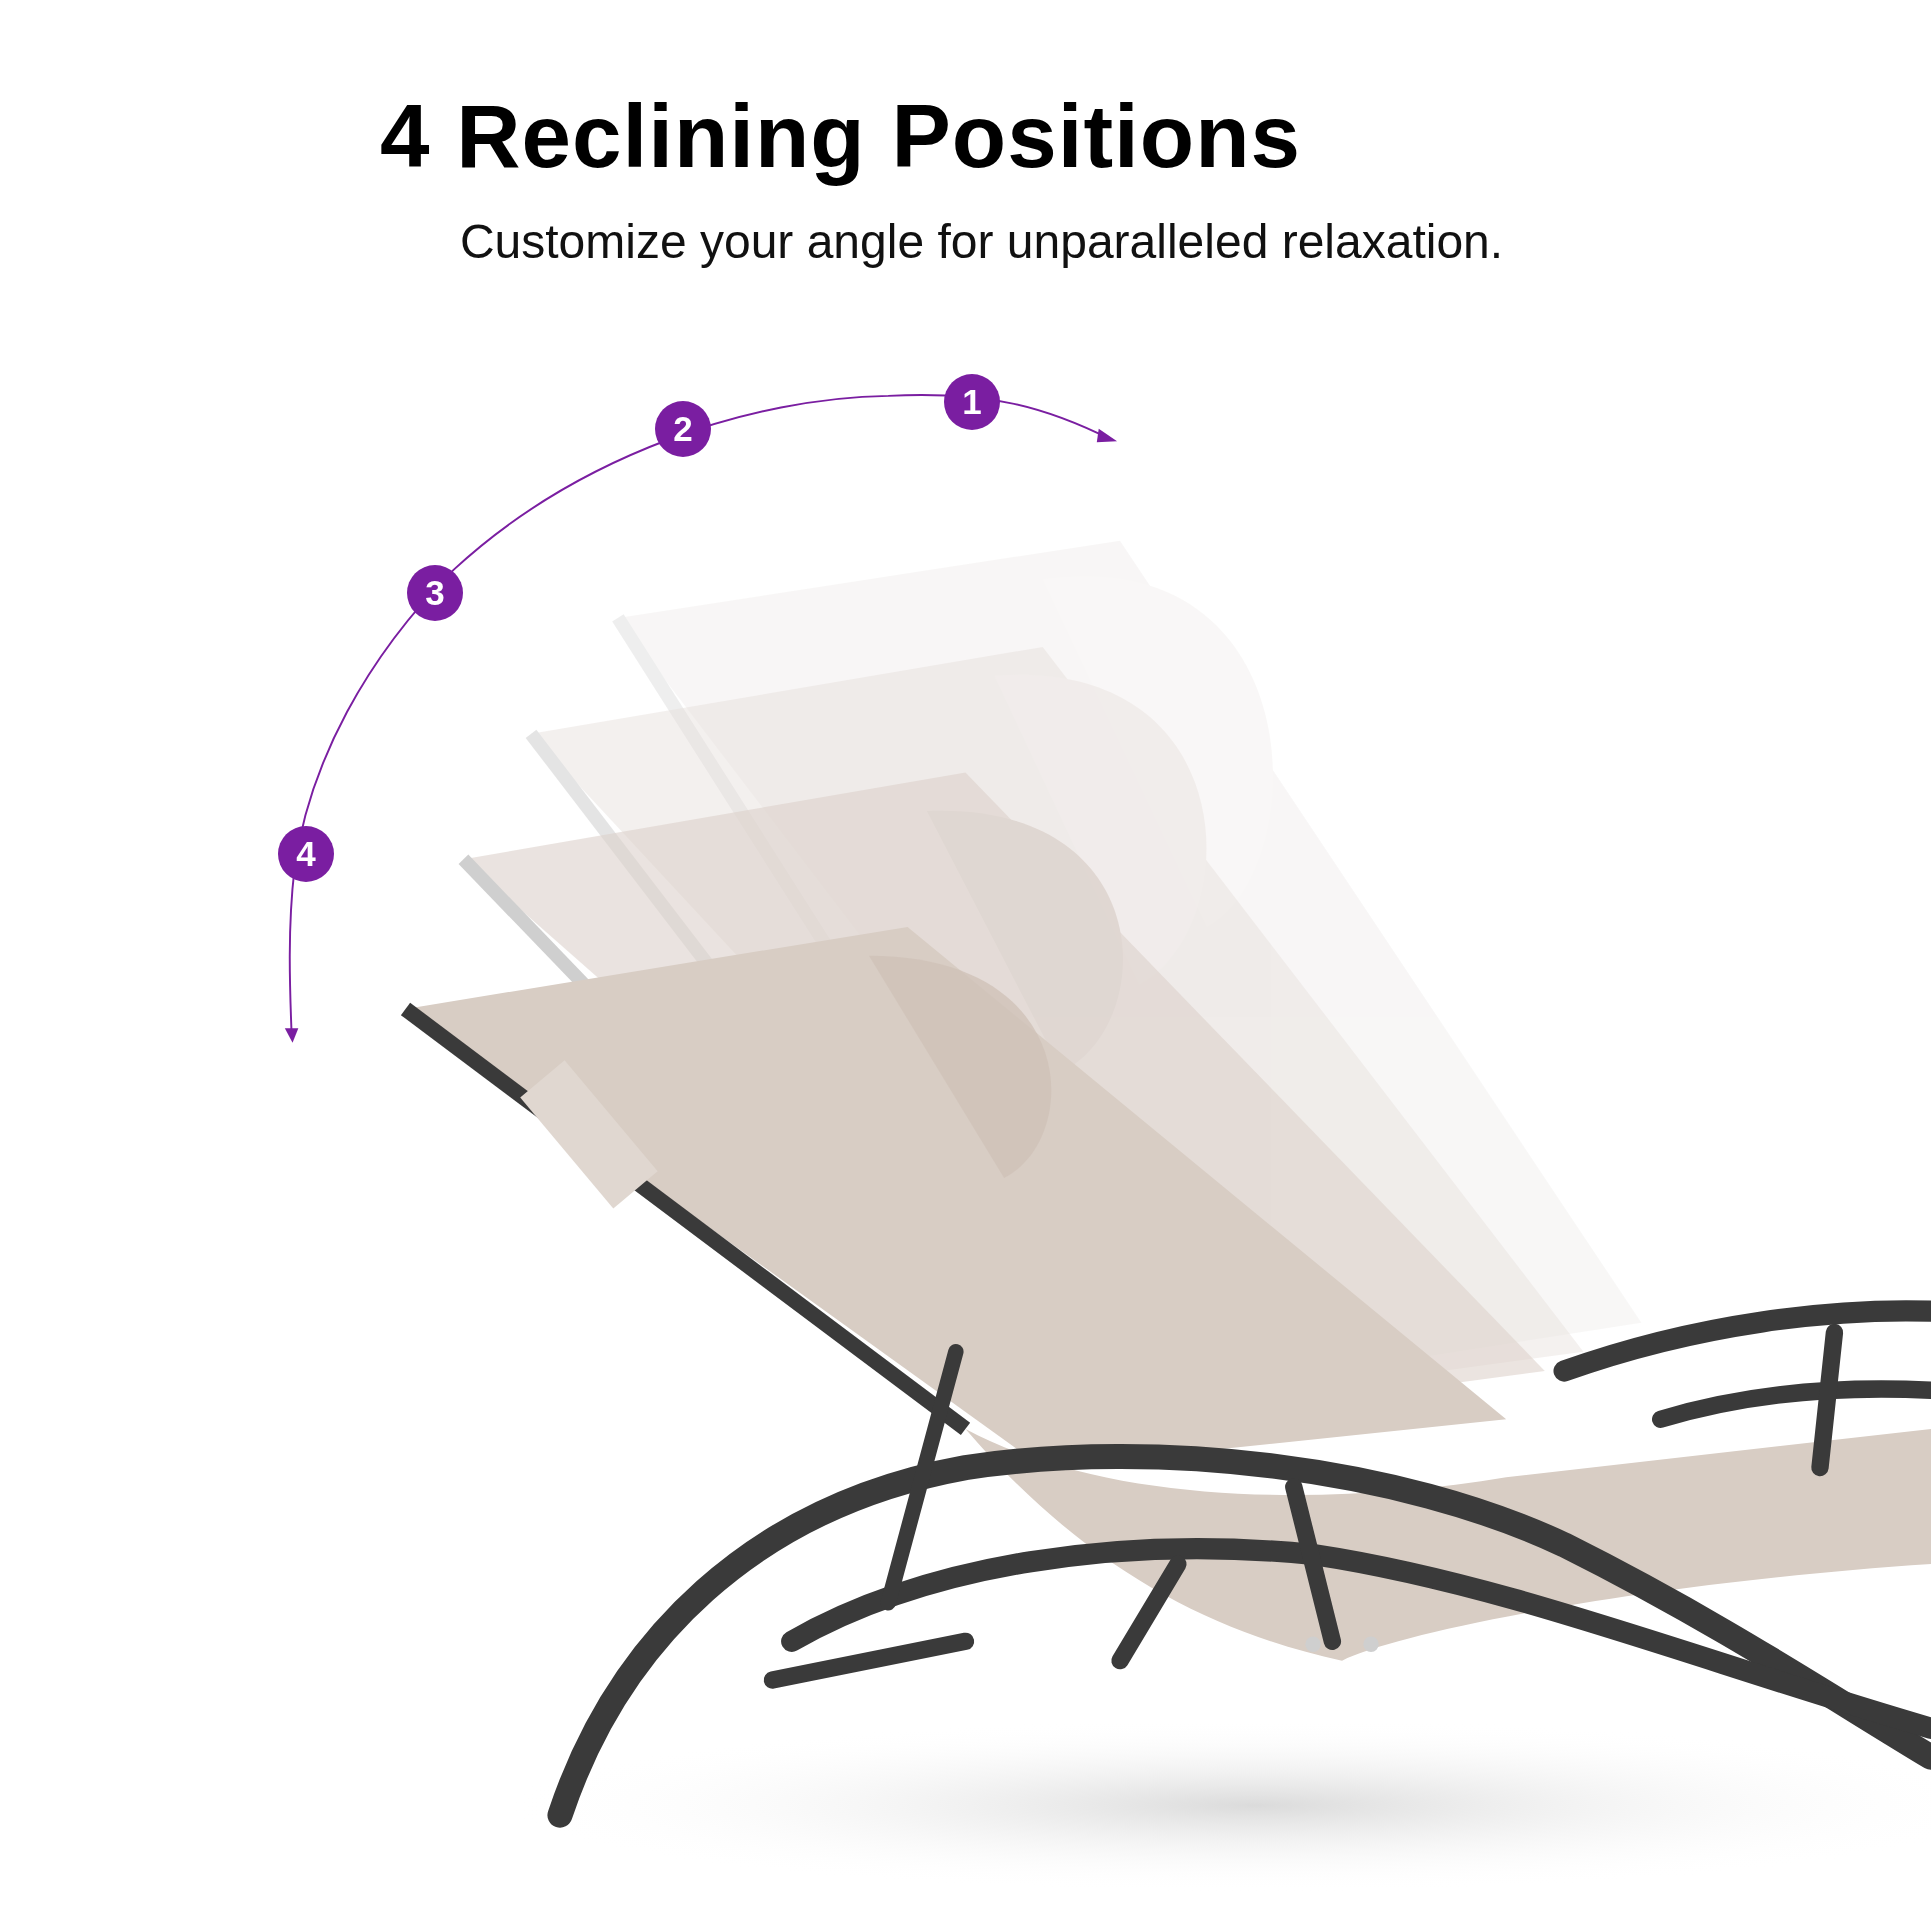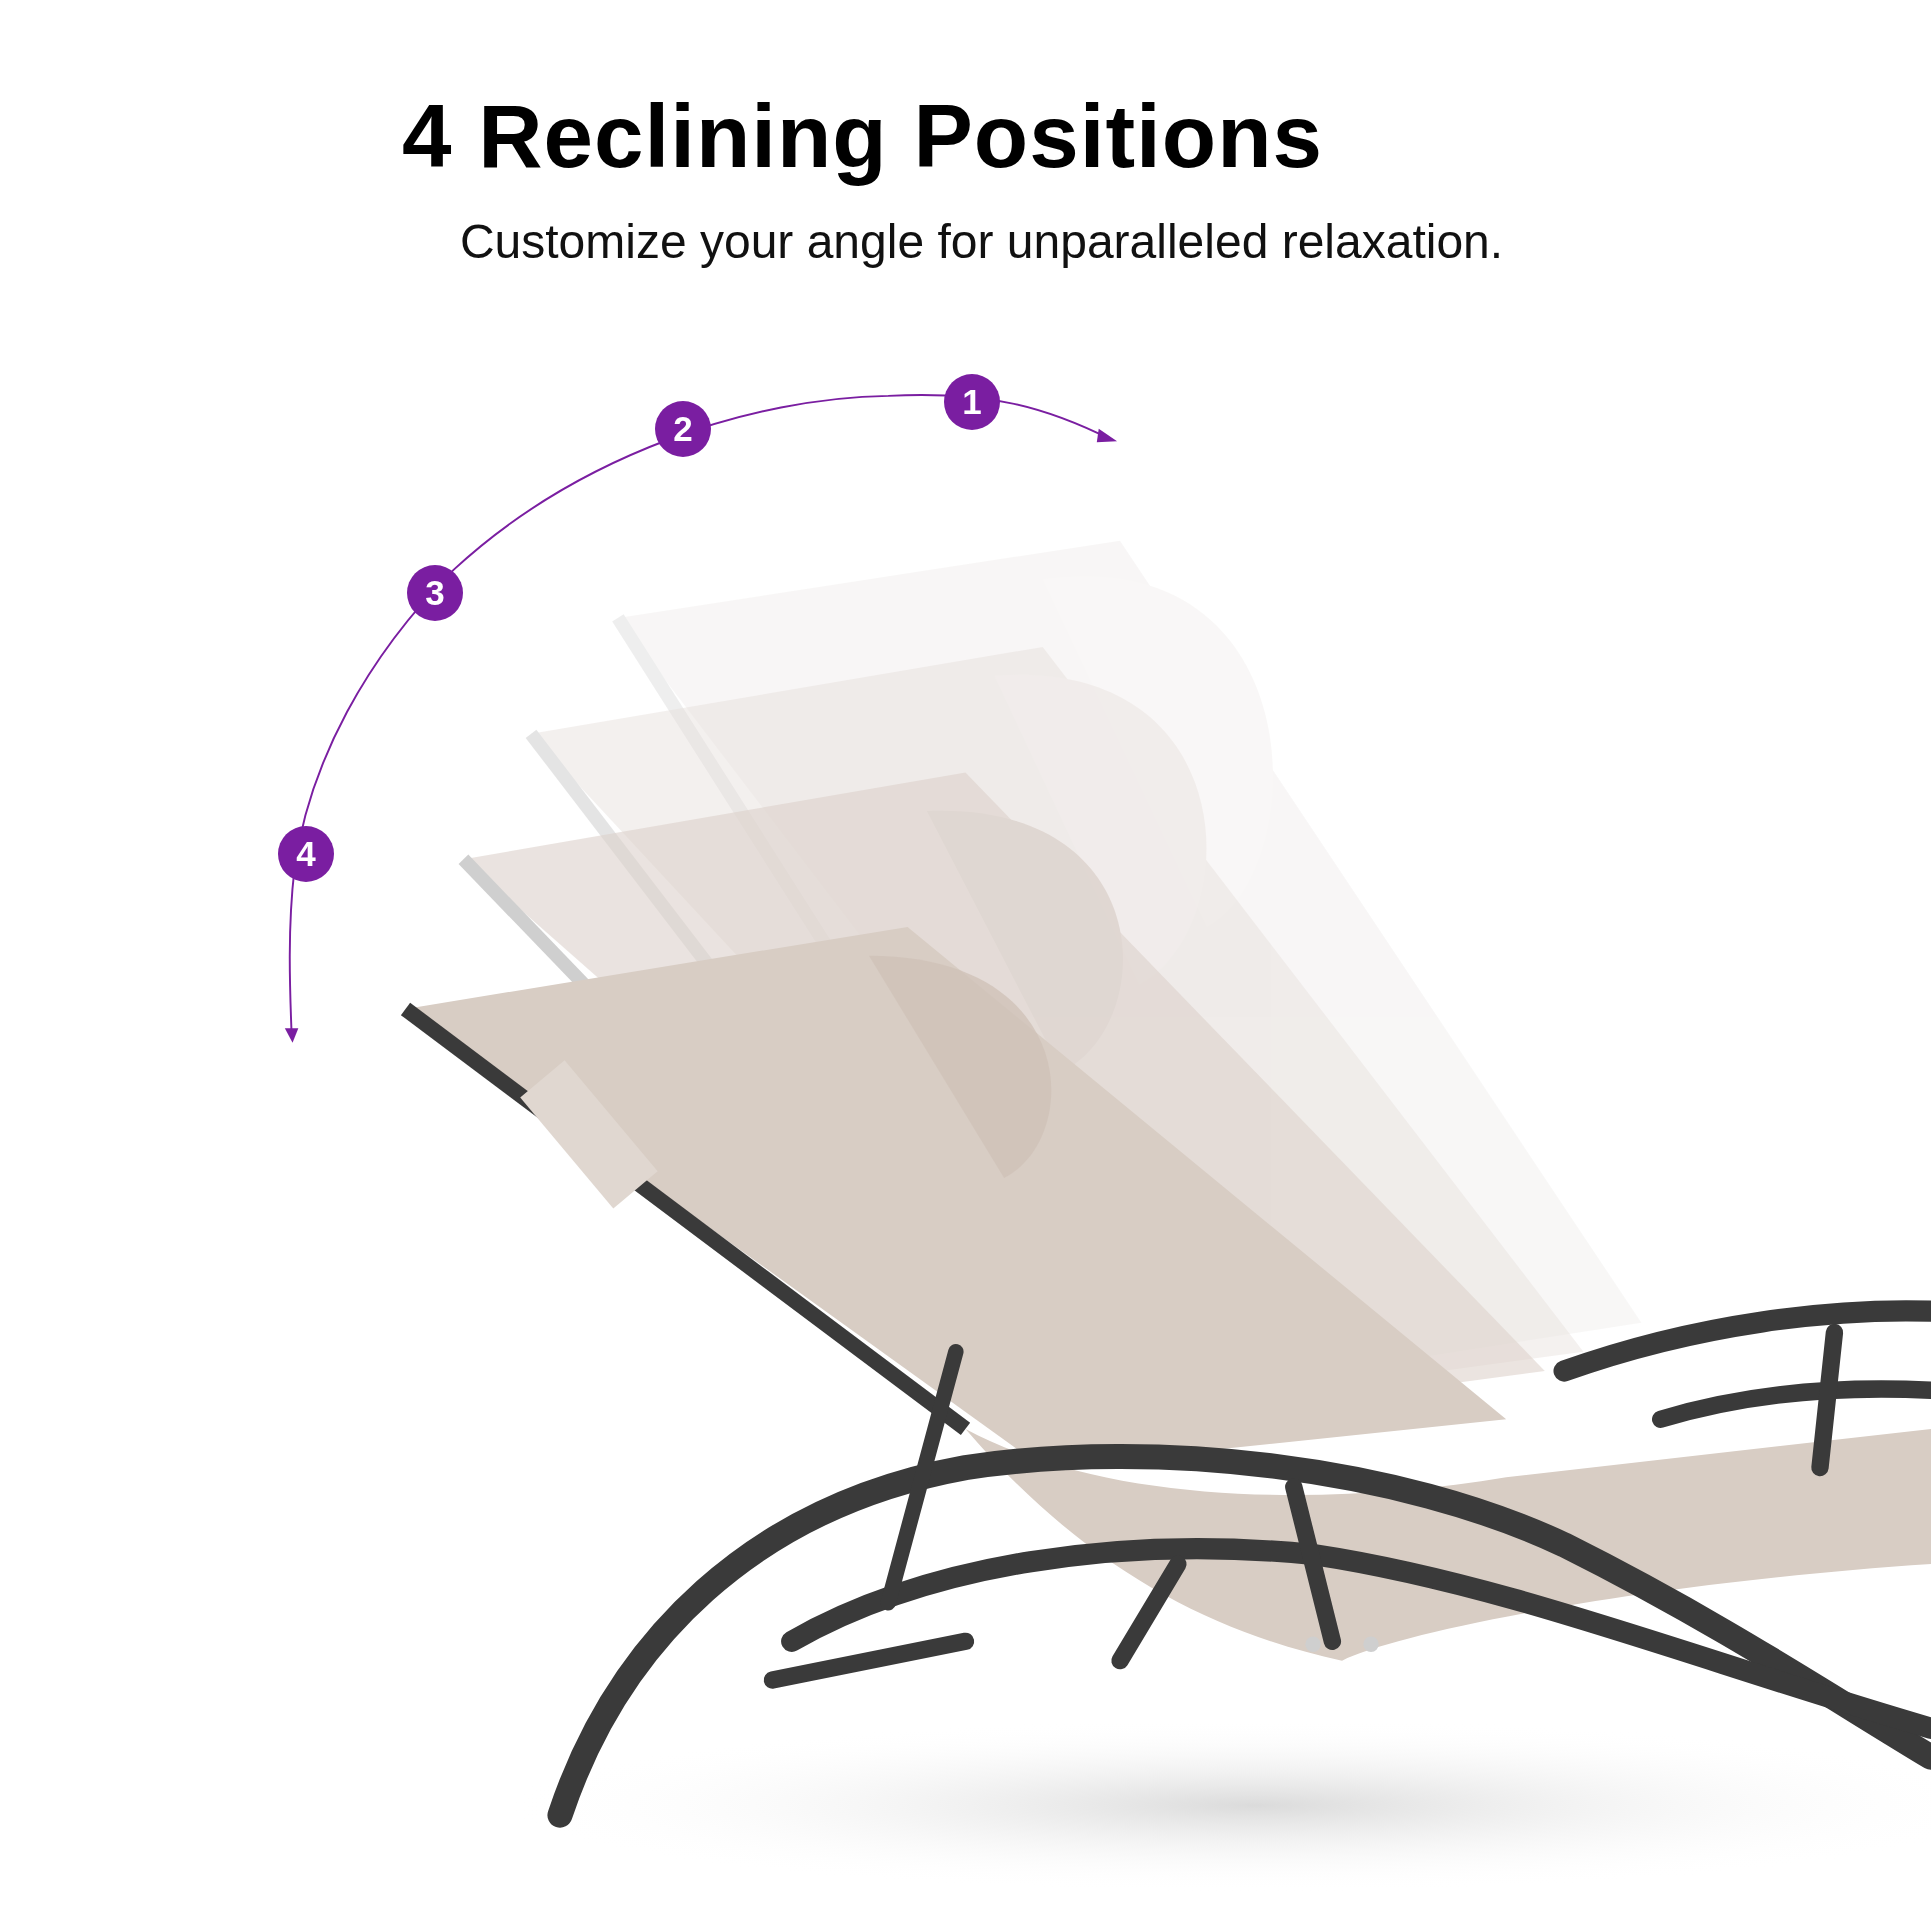--- a/index.html
+++ b/index.html
@@ -1,19 +1,19 @@
 <!DOCTYPE html>
 <html><head>
   <meta charset="utf-8">
   <style>
     html, body { margin: 0; padding: 0; background: #ffffff; }
     body { width: 1931px; height: 1931px; position: relative; overflow: hidden;
            font-family: "Liberation Sans", sans-serif; }
     .title { position: absolute; top: 85px; left: 0; width: 1681px; text-align: center;
-             font-size: 89px; font-weight: 700; color: #000; letter-spacing: 1px; margin: 0; padding-left: 22px; }
+             font-size: 89px; font-weight: 700; color: #000; letter-spacing: 1px; margin: 0; }
     .subtitle { position: absolute; top: 214px; left: 16px; width: 1931px; text-align: center;
                 font-size: 48px; color: #111; margin: 0; }
     .scene { position: absolute; left: 0; top: 0; width: 1931px; height: 1931px; }
     .badge { position: absolute; width: 56px; height: 56px; border-radius: 50%;
              display: flex; align-items: center; justify-content: center;
              color: #fff; font-weight: 700; font-size: 35px; cursor: pointer;
              transform: translate(-50%, -50%); }
   </style>
 </head>
 <body>

